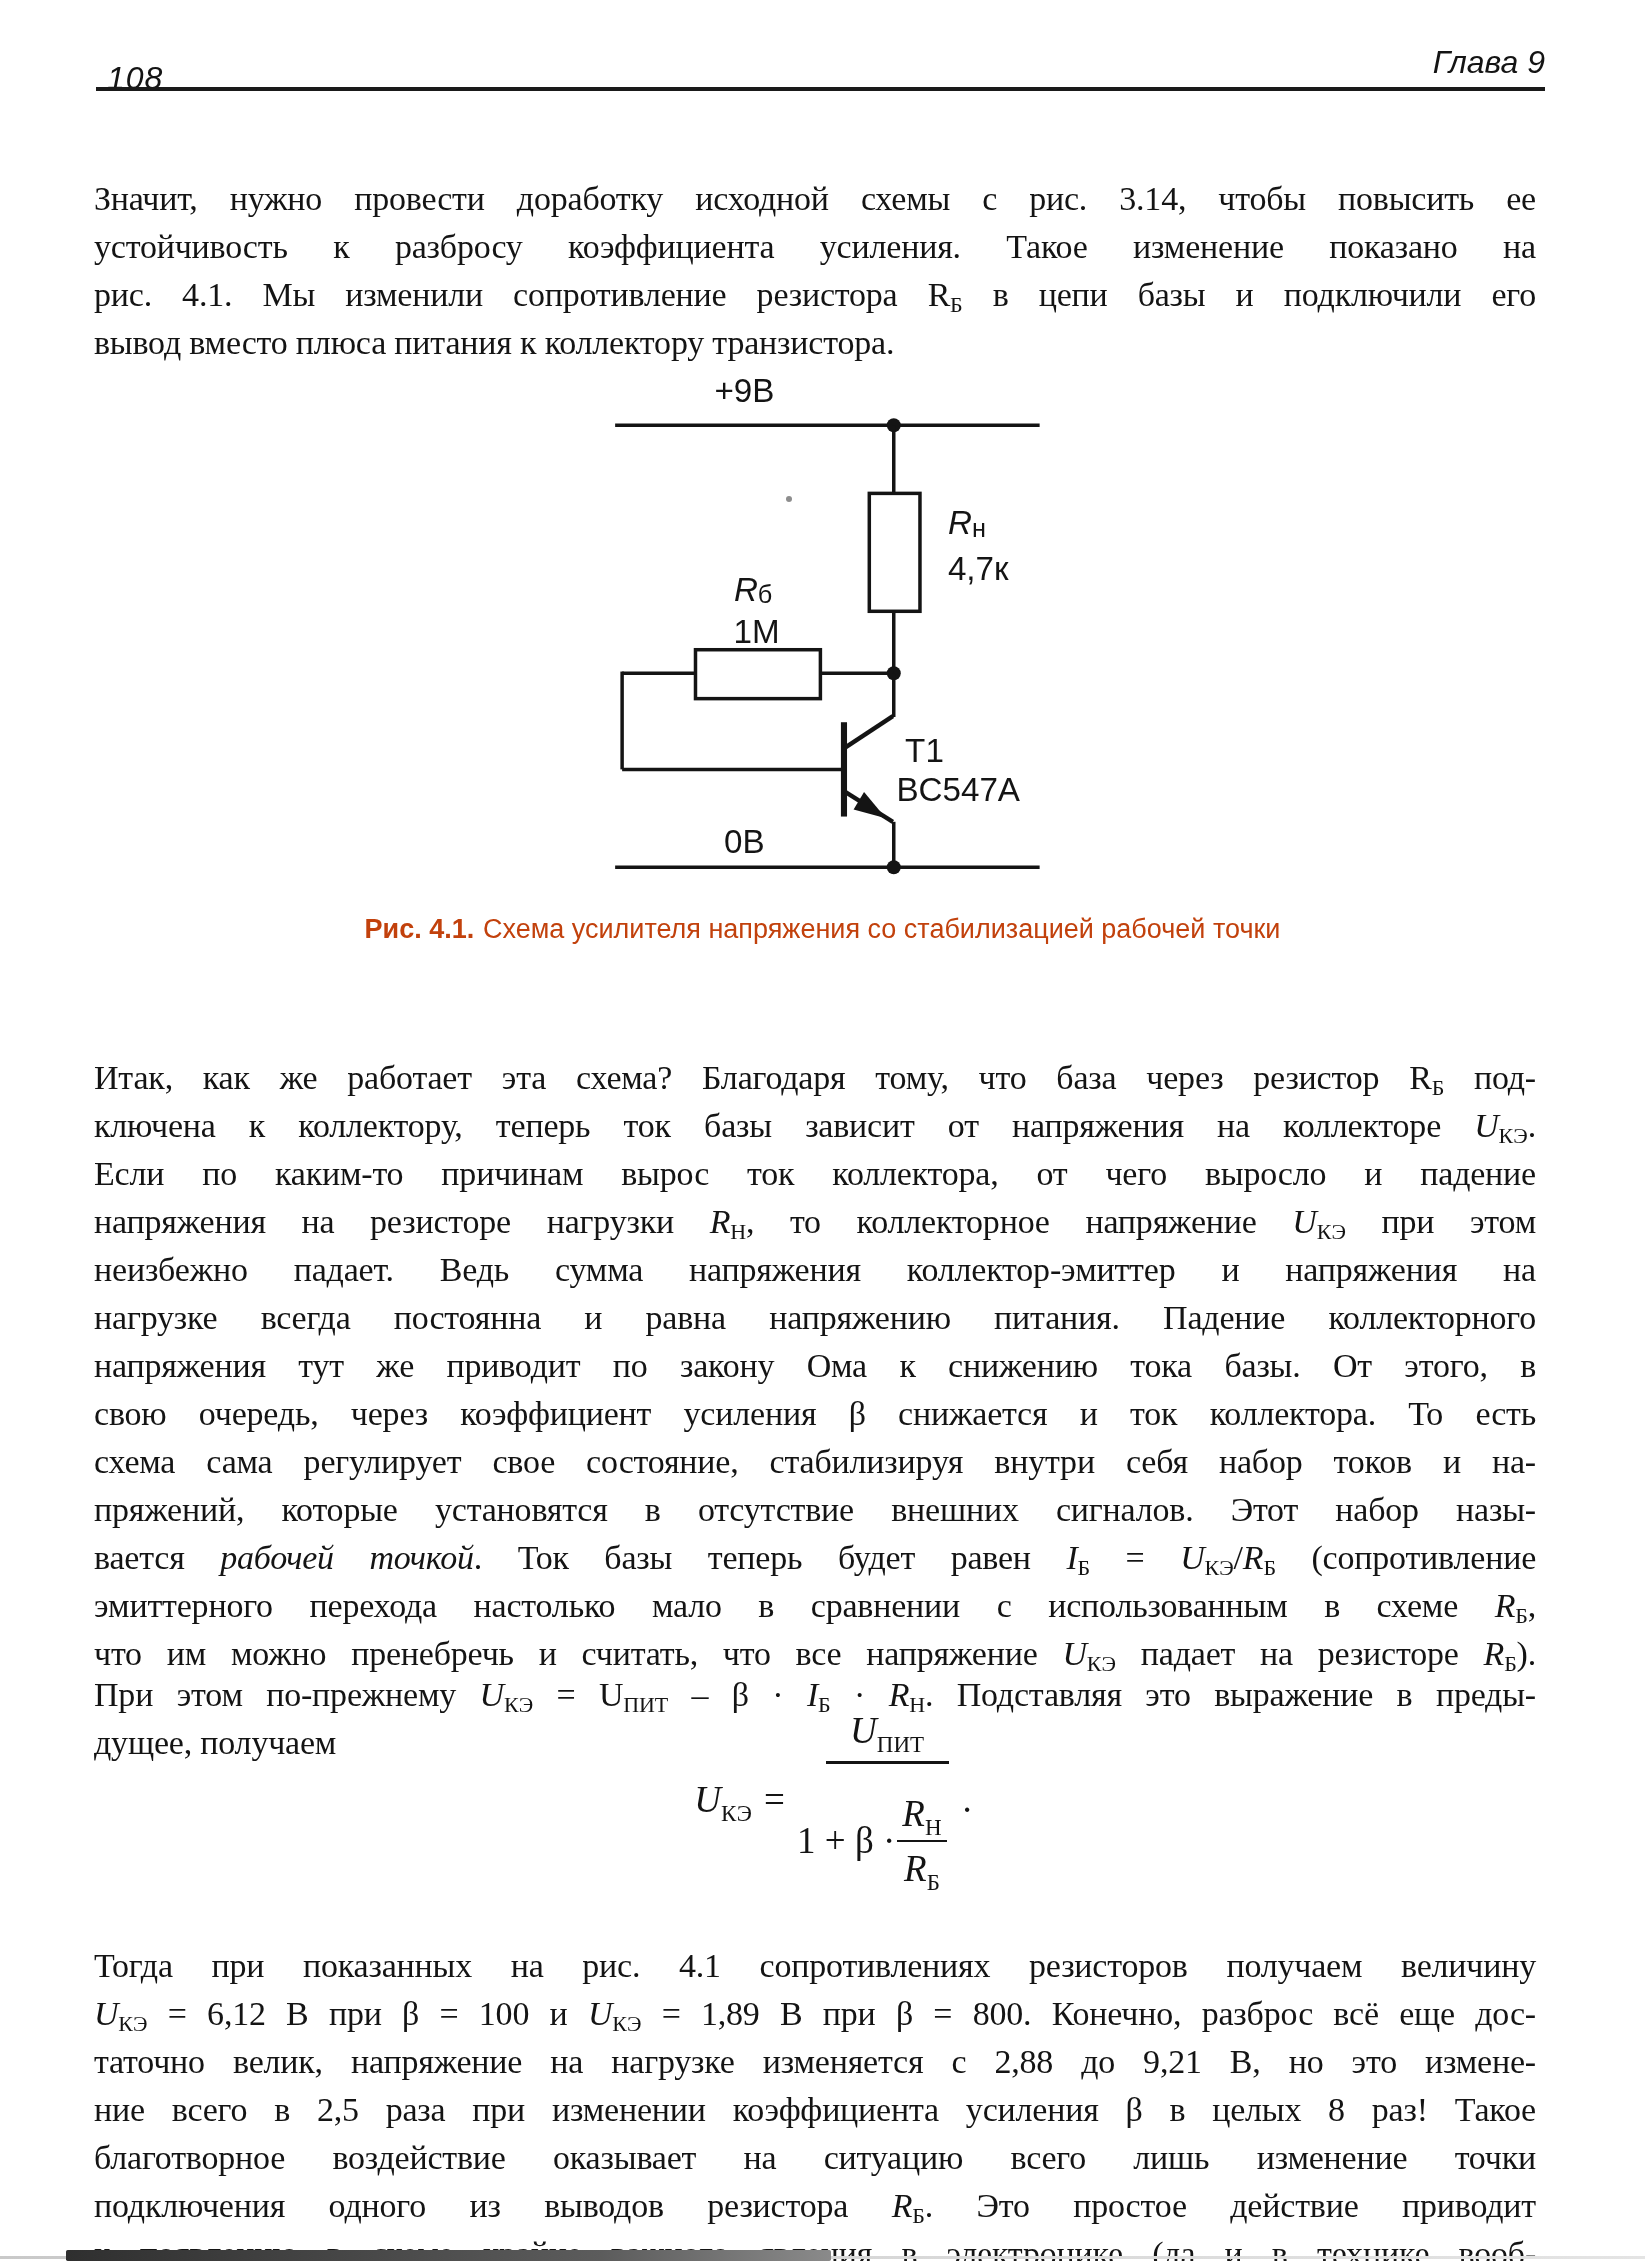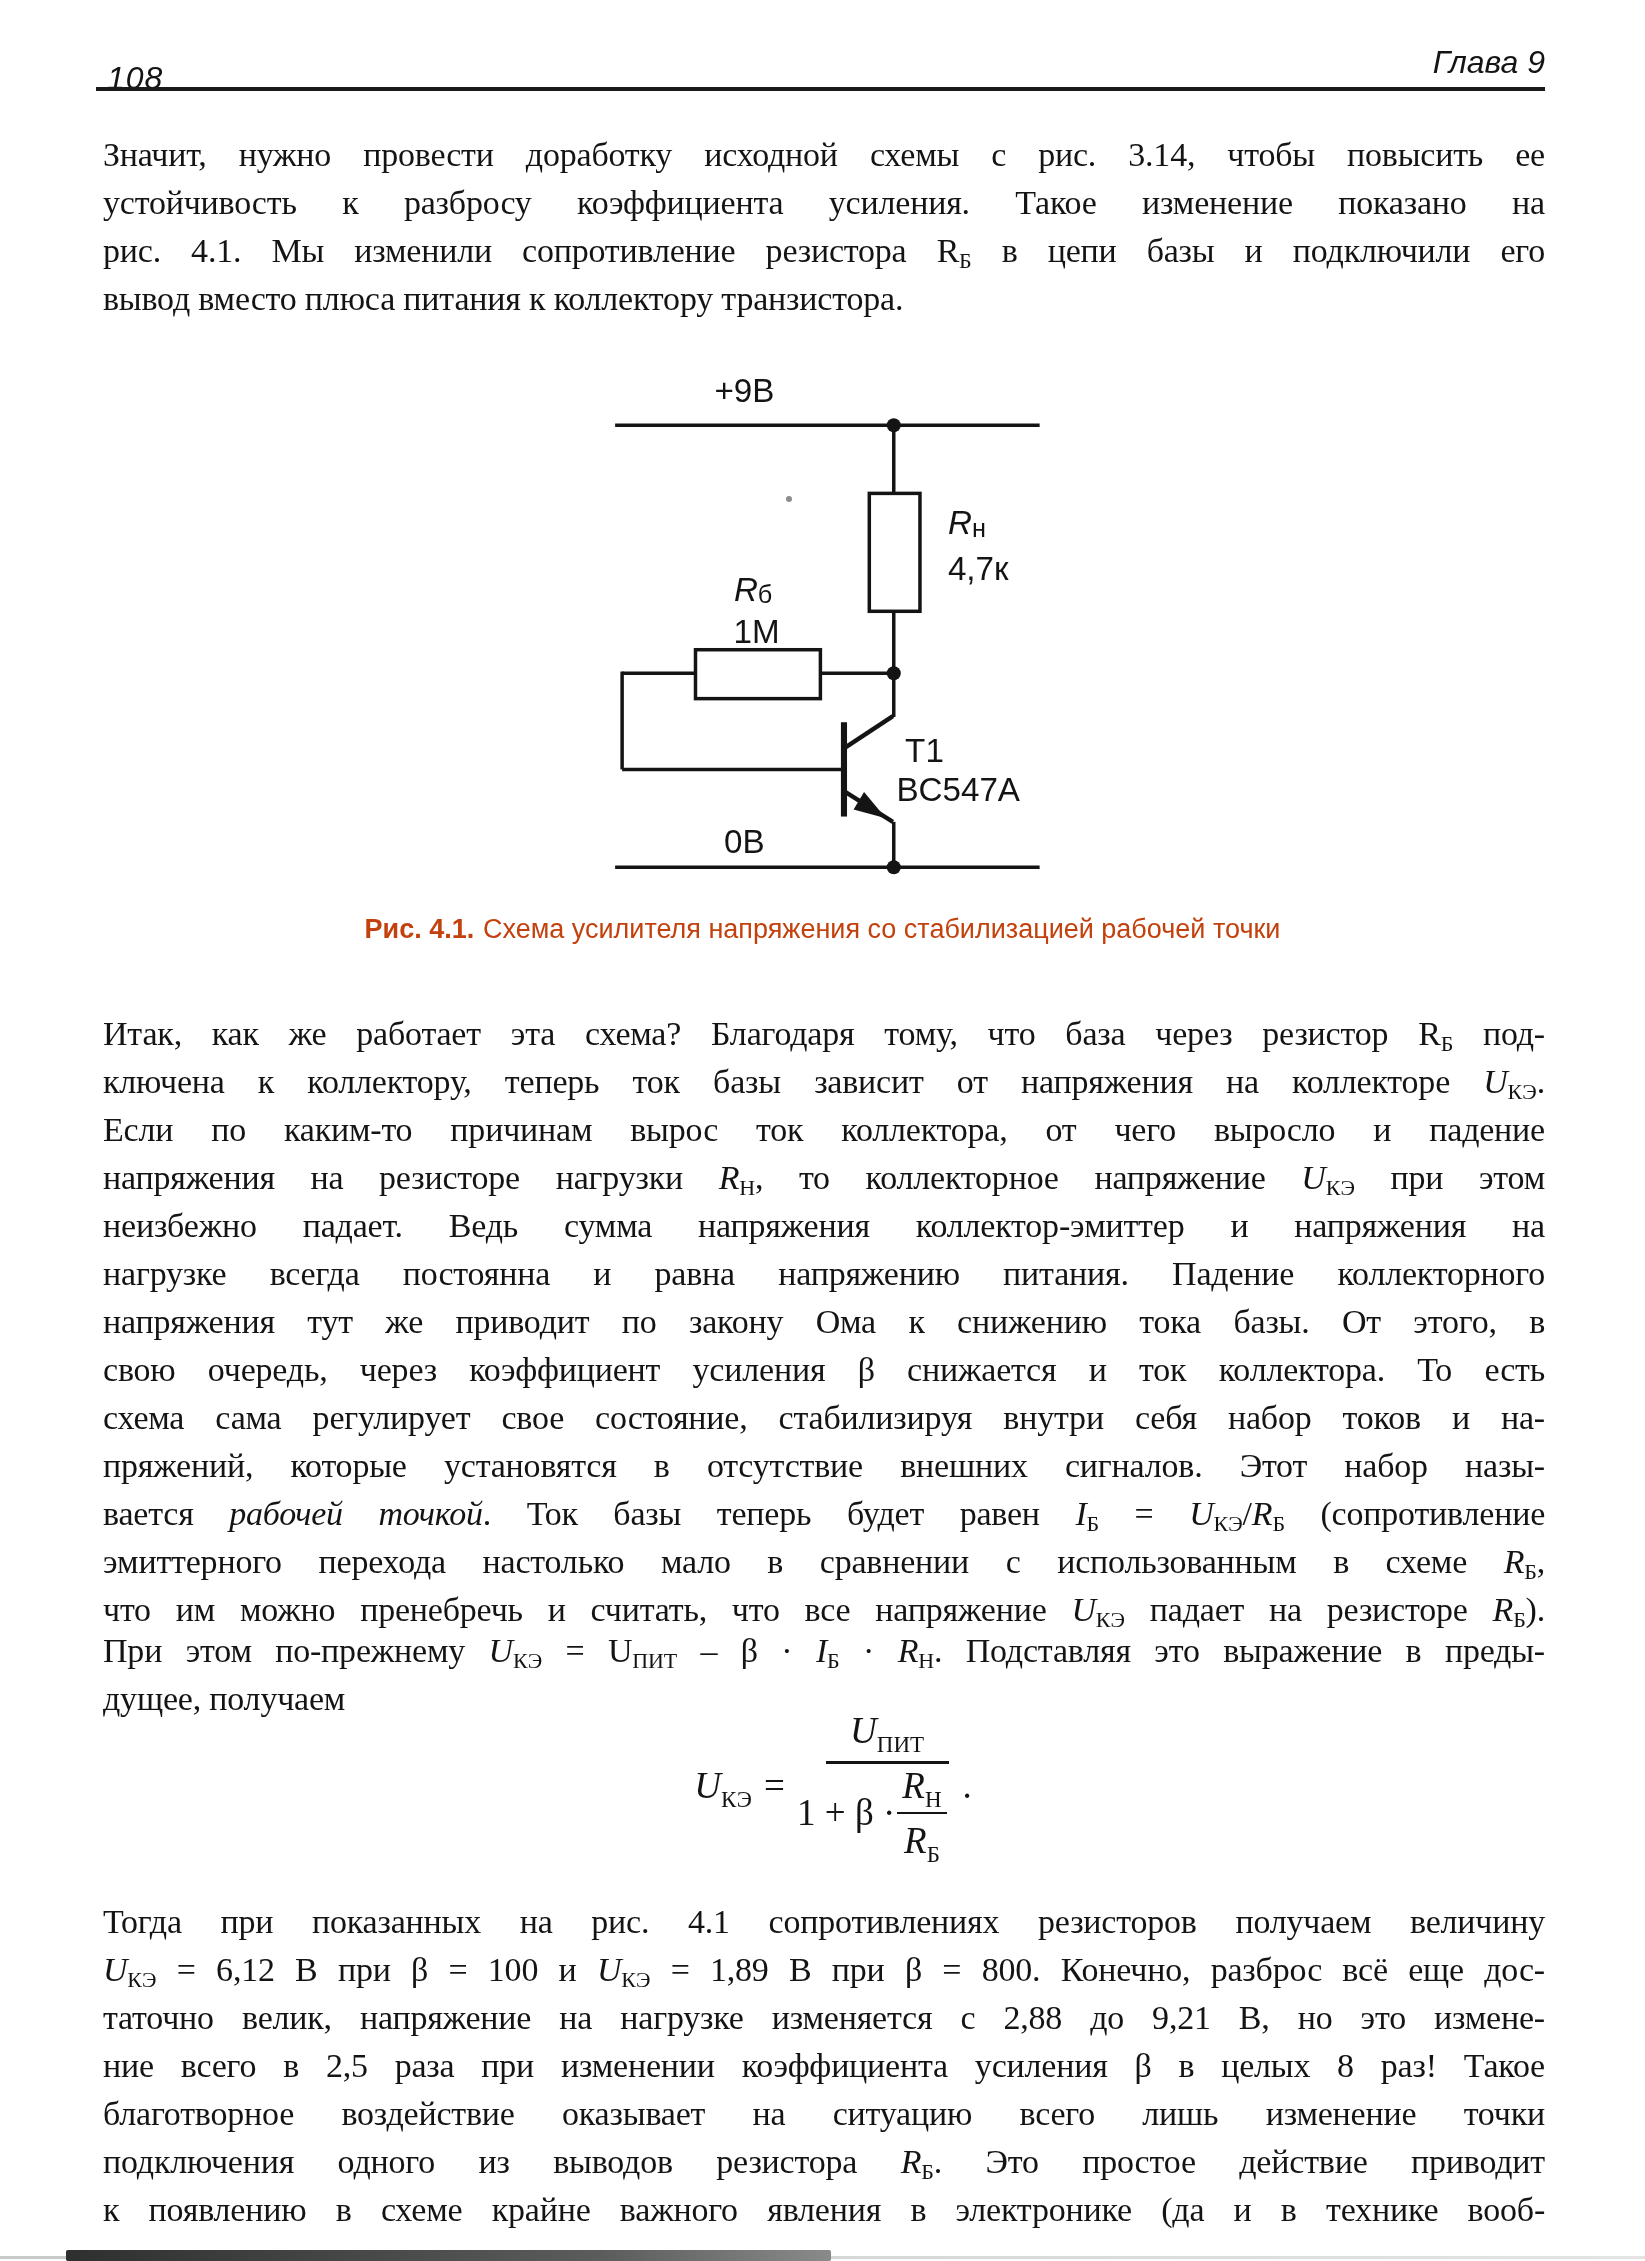--- a/index.html
+++ b/index.html
@@ -21,22 +21,22 @@
     font-family:"Liberation Sans", sans-serif;
     font-style:italic; font-size:32px;
   }
   .head-rule {
     position:absolute; left:96px; top:87px; width:1449px; height:4.4px;
     background:#1a1a1a;
   }
 
   
   .para {
-    position:absolute; left:103px; width:1442px;
-    font-size:34px; line-height:48px; letter-spacing:-0.2px;
+    position:absolute; left:94px; width:1442px;
+    font-size:34px; line-height:48px; letter-spacing:-0.2px;margin-top:44px;
   }
   .line { text-align:justify; text-justify:inter-word; white-space:normal; }
   .line.j { text-align-last:justify; }
   .line i { font-style:italic; }
   .line sub {
     font-size:22px; line-height:0; vertical-align:-6.1px; font-style:normal;
   }
   #p1 { top:131px; }
   #p2 { top:1010px; }
   #p3 { top:1627px; }
@@ -62,21 +62,21 @@
     display:flex; justify-content:center; padding-left:21px; box-sizing:border-box;
   }
   .formula {
     display:flex; align-items:center; gap:12.2px;
     font-size:37px; font-family:"Liberation Serif", serif;
   }
   .formula .fu { font-style:italic; }
   .formula sub { font-size:23px; line-height:0; vertical-align:-8.7px; font-style:normal; }
   .f-frac { display:flex; flex-direction:column; align-items:flex-end; }
   .f-num { border-bottom:3.5px solid #141414; padding:0 24.5px 8.7px 24.5px; }
-  .f-den { padding-top:0; display:flex; align-items:center; gap:0; }
+  .f-den { padding-top:28px; display:flex; align-items:center; gap:0; }
   .f-frac2 { display:inline-flex; flex-direction:column; align-items:center; }
   .f-n2 { padding:0 7px 5.2px 7px; }
   .f-d2 { border-top:2.6px solid #141414; padding:5.2px 7px 0 7px; }
   .f-period { align-self:center; margin-left:1.7px; }
 
   
   .bottom-hair {
     position:absolute; left:0; top:2256px; width:1645px; height:2.6px;
     background:linear-gradient(to right,#c9c9c9,#e4e4e4);
   }

